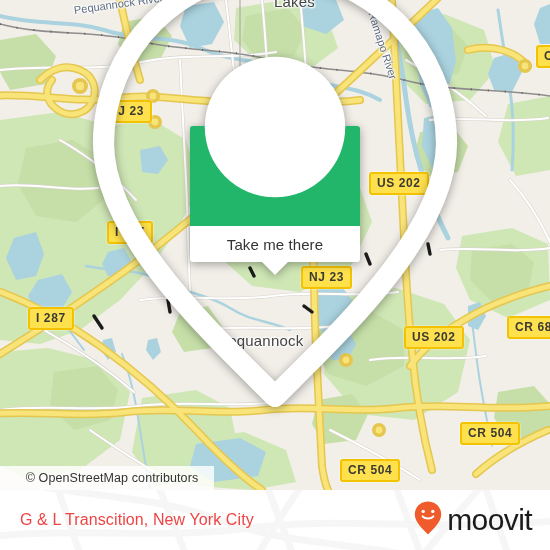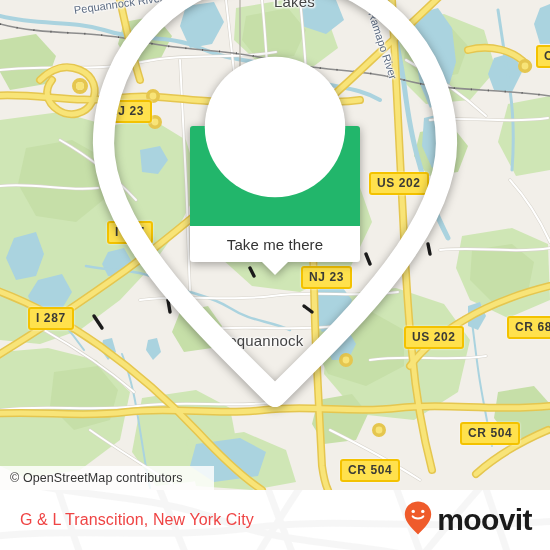--- a/index.html
+++ b/index.html
@@ -47,33 +47,33 @@
   #popup .nub{
     position:absolute;left:50%;transform:translateX(-50%);top:136px;
     width:0;height:0;border-left:13px solid transparent;border-right:13px solid transparent;
     border-top:13px solid #fff;
   }
 
   
   #attrib{
     position:absolute;left:0;top:466px;height:24px;width:214px;
     background:rgba(255,255,255,.82);
-    display:flex;align-items:center;
+    display:flex;align-items:center;justify-content:center;
   }
   #attrib span{font-size:12.5px;color:#333;padding-left:10px;letter-spacing:.1px;}
 
   
   #footer{position:absolute;left:0;top:490px;width:550px;height:60px;background:#fff;overflow:hidden;}
   #footer .wm{position:absolute;left:0;top:-30px;width:550px;height:120px;opacity:.065;}
   #footer .ftxt{
     position:absolute;left:20px;top:0;height:60px;display:flex;align-items:center;
     font-size:16px;color:#ef4444;letter-spacing:.1px;
   }
   #footer .logo{position:absolute;right:18px;top:0;height:60px;display:flex;align-items:center;gap:4px;}
-  #footer .logo .wordmark{font-size:30px;color:#1a1a1a;letter-spacing:-.6px;line-height:1;font-weight:bold;}
+  #footer .logo .wordmark{font-size:30px;color:#1a1a1a;letter-spacing:-.6px;line-height:1;font-weight:normal;}
 </style>
 </head>
 <body>
 
 <div id="app">
 
   <div id="map">
     <svg viewBox="0 0 550 490" xmlns="http://www.w3.org/2000/svg">
       <defs>
         <clipPath id="mclip">

